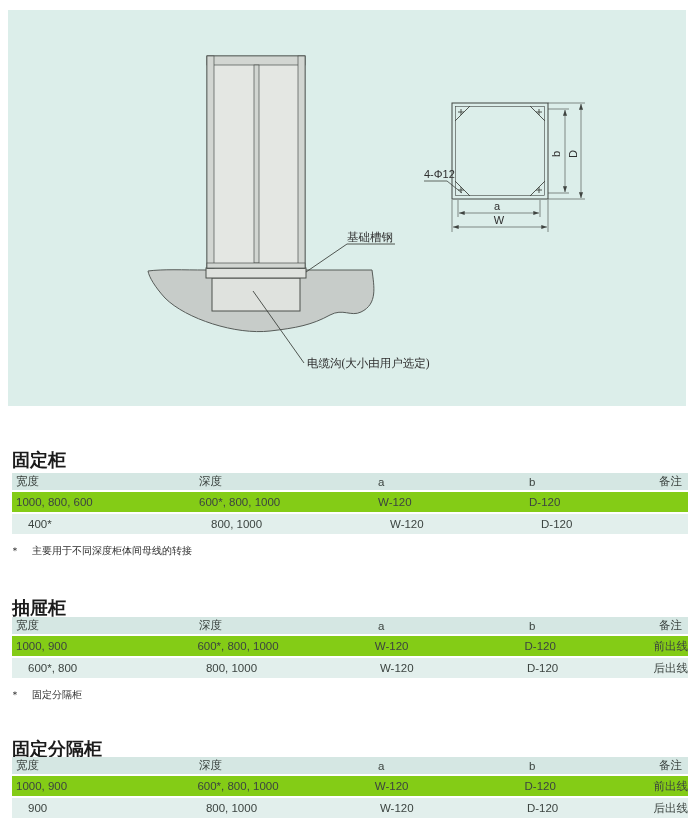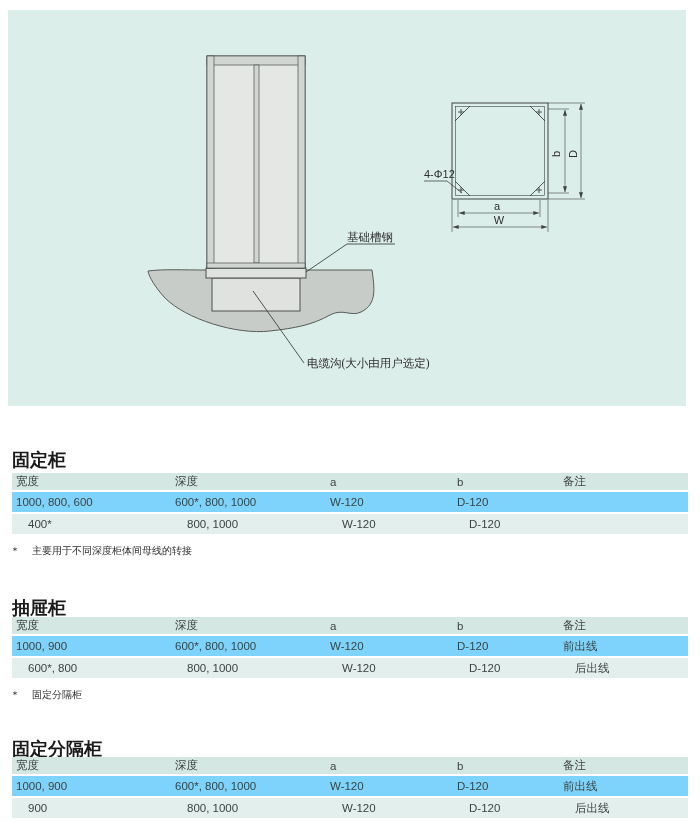--- a/index.html
+++ b/index.html
@@ -9,24 +9,24 @@
   }
   .panel{
     position:absolute;left:8px;top:10px;width:678px;height:396px;
     background:#dceeea;
   }
   .sec-title{
     position:absolute;left:12px;font-size:18px;font-weight:bold;color:#1b1b1b;
     font-family:"Liberation Sans",sans-serif;
   }
   .tbl{position:absolute;left:12px;width:676px;}
-  .tr{display:flex;align-items:center;height:20px;margin-top:2px;}
+  .tr{display:flex;align-items:center;height:20px;margin-top:2px;gap:24px;}
   .tr.head{height:17px;margin-top:0;background:#d5e7e3;
     font-family:"Liberation Serif",serif;color:#49514d;}
-  .tr.r1{background:#7dd3fc;}
+  .tr.r1{background:#84cc16;}
   .tr.r2{background:#e2efec;padding-left:12px;}
   .c{box-sizing:border-box;padding-left:4px;font-size:11.5px;color:#3c4440;white-space:nowrap;}
   .c1{width:159px}.c2{width:155px}.c3{width:127px}.c4{width:106px}
   .c5{flex:1;font-family:Liberation Mono, monospace;}
   .sans{font-family:"Liberation Sans",sans-serif;}
   .fnote{
     position:absolute;left:10px;font-family:Liberation Sans, sans-serif;
     font-size:10px;color:#2c2c2c;
   }
   .fnote .ftxt{margin-left:12px;}

